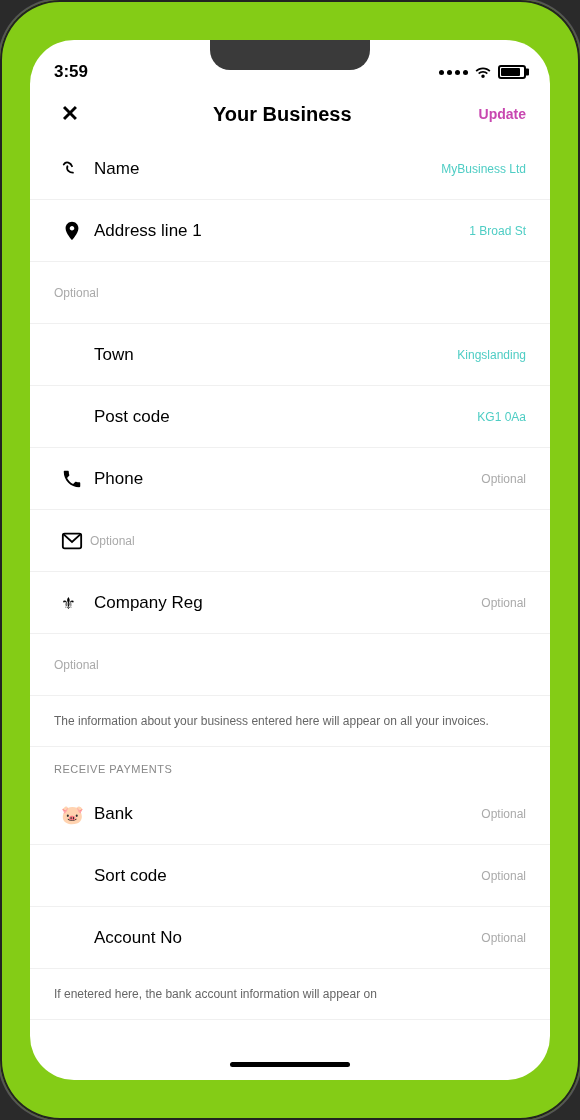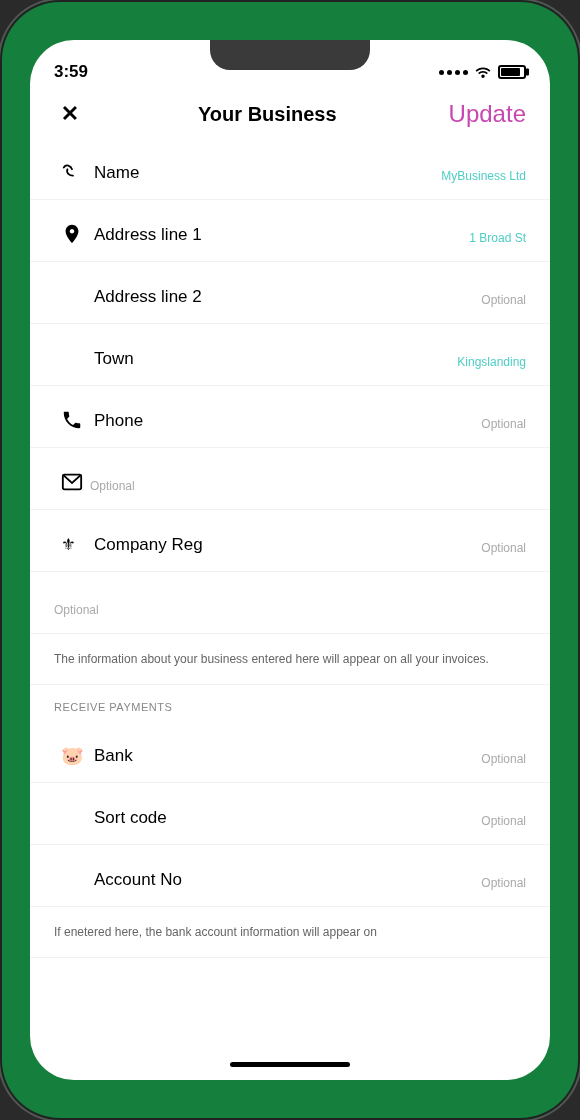--- a/index.html
+++ b/index.html
@@ -9,21 +9,21 @@
       display: flex;
       justify-content: center;
       align-items: center;
       min-height: 100vh;
       font-family: -apple-system, BlinkMacSystemFont, 'Helvetica Neue', sans-serif;
     }
 
     .phone-frame {
       width: 580px;
       height: 1120px;
-      background: #15803d;
+      background: #84cc16;
       border-radius: 60px;
       position: relative;
       display: flex;
       justify-content: center;
       align-items: center;
       box-shadow: 0 0 0 2px #555, inset 0 0 0 2px #222;
     }
 
     .phone-screen {
       width: 520px;
@@ -138,36 +138,36 @@
       justify-content: center;
     }
 
     .nav-title {
       font-size: 20px;
       font-weight: 600;
       color: #000;
     }
 
     .update-btn {
-      font-size: 24px;
-      font-weight: 400;
+      font-size: 14px;
+      font-weight: 700;
       color: #c847b0;
       cursor: pointer;
     }
 
     
     .content {
       flex: 1;
       overflow-y: auto;
       padding: 0;
     }
 
     .form-row {
       display: flex;
-      align-items: flex-end;
+      align-items: center;
       padding: 16px 24px;
       border-bottom: 1px solid #f0f0f0;
       min-height: 62px;
     }
 
     .row-icon {
       width: 36px;
       flex-shrink: 0;
       display: flex;
       align-items: center;
@@ -287,29 +287,32 @@
         <div class="row-icon">
           <svg viewBox="0 0 24 24" fill="currentColor">
             <path d="M12 2C8.13 2 5 5.13 5 9c0 5.25 7 13 7 13s7-7.75 7-13c0-3.87-3.13-7-7-7zm0 9.5c-1.38 0-2.5-1.12-2.5-2.5s1.12-2.5 2.5-2.5 2.5 1.12 2.5 2.5-1.12 2.5-2.5 2.5z"></path>
           </svg>
         </div>
         <span class="row-label">Address line 1</span>
         <span class="row-value">1 Broad St</span>
       </div>
 
       <div class="form-row">
-        <span class="row-label no-icon">Address line 2</span>
         <span class="row-value optional">Optional</span>
       </div>
 
       <div class="form-row">
         <span class="row-label no-icon">Town</span>
         <span class="row-value">Kingslanding</span>
       </div>
 
+      <div class="form-row">
+        <span class="row-label no-icon">Post code</span>
+        <span class="row-value">KG1 0Aa</span>
+      </div>
 
       <div class="form-row">
         <div class="row-icon">
           <svg viewBox="0 0 24 24" fill="currentColor">
             <path d="M6.62 10.79c1.44 2.83 3.76 5.14 6.59 6.59l2.2-2.2c.27-.27.67-.36 1.02-.24 1.12.37 2.33.57 3.57.57.55 0 1 .45 1 1V20c0 .55-.45 1-1 1-9.39 0-17-7.61-17-17 0-.55.45-1 1-1h3.5c.55 0 1 .45 1 1 0 1.25.2 2.45.57 3.57.11.35.03.74-.25 1.02l-2.2 2.2z"></path>
           </svg>
         </div>
         <span class="row-label">Phone</span>
         <span class="row-value optional">Optional</span>
       </div>

